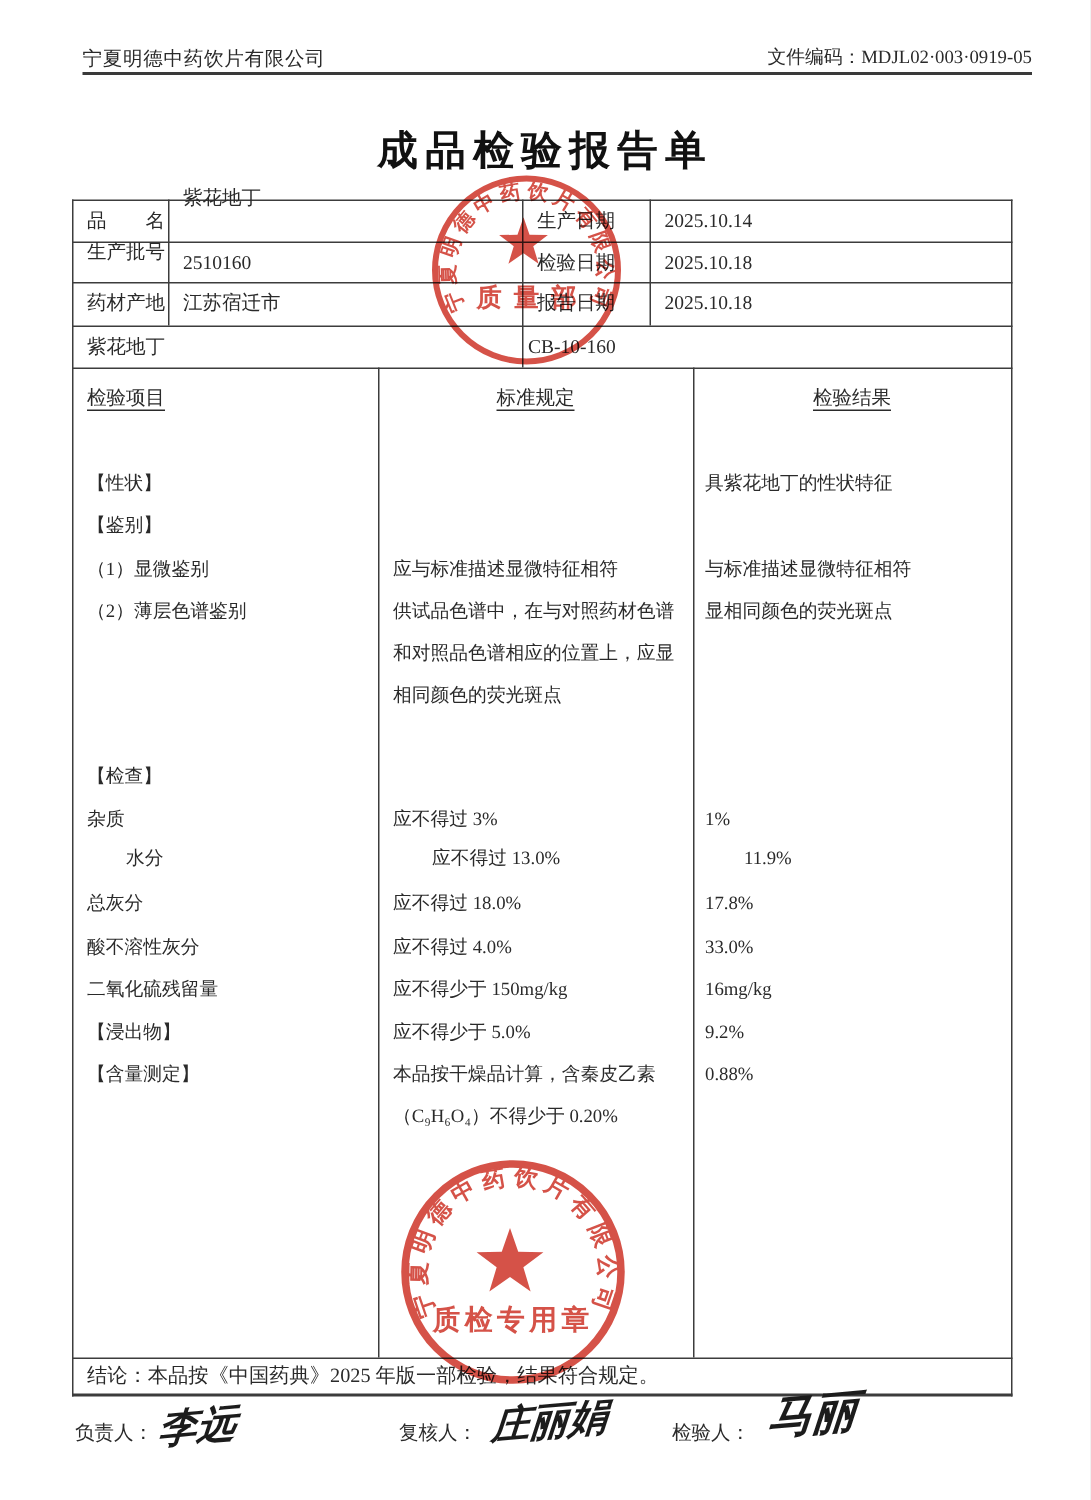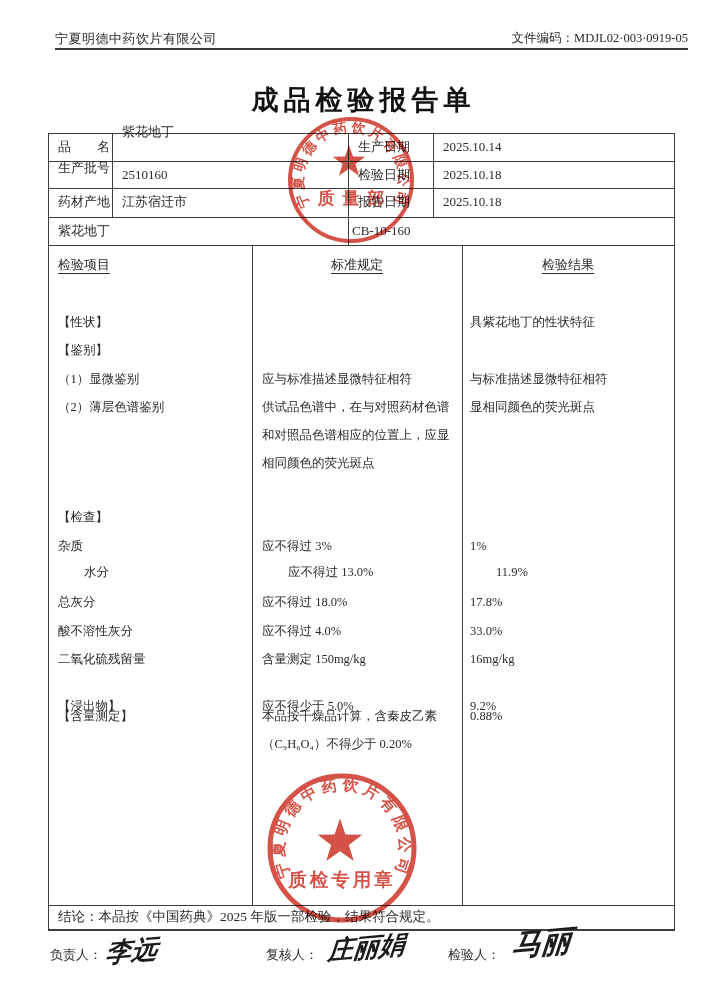--- a/index.html
+++ b/index.html
@@ -125,24 +125,24 @@
         <span class="tcell standard">应不得过 18.0%</span>
         <span class="tcell result">17.8%</span>
       </div>
       <div class="trow" style="top: 617px;">
         <span class="tcell item">酸不溶性灰分</span>
         <span class="tcell standard">应不得过 4.0%</span>
         <span class="tcell result">33.0%</span>
       </div>
       <div class="trow" style="top: 645px;">
         <span class="tcell item">二氧化硫残留量</span>
-        <span class="tcell standard">含量测定 150mg/kg</span>
+        <span class="tcell standard">应不得少于 150mg/kg</span>
         <span class="tcell result">16mg/kg</span>
       </div>
-      <div class="trow" style="top: 692px; font-family: Liberation Serif, serif;">
+      <div class="trow" style="top: 674px; font-family: Liberation Serif, serif;">
         <span class="tcell item">【浸出物】</span>
         <span class="tcell standard">应不得少于 5.0%</span>
         <span class="tcell result">9.2%</span>
       </div>
       <div class="trow" style="top: 702px;">
         <span class="tcell item">【含量测定】</span>
         <span class="tcell standard">本品按干燥品计算，含秦皮乙素</span>
         <span class="tcell result">0.88%</span>
       </div>
       <div class="trow" style="top: 730px;">

